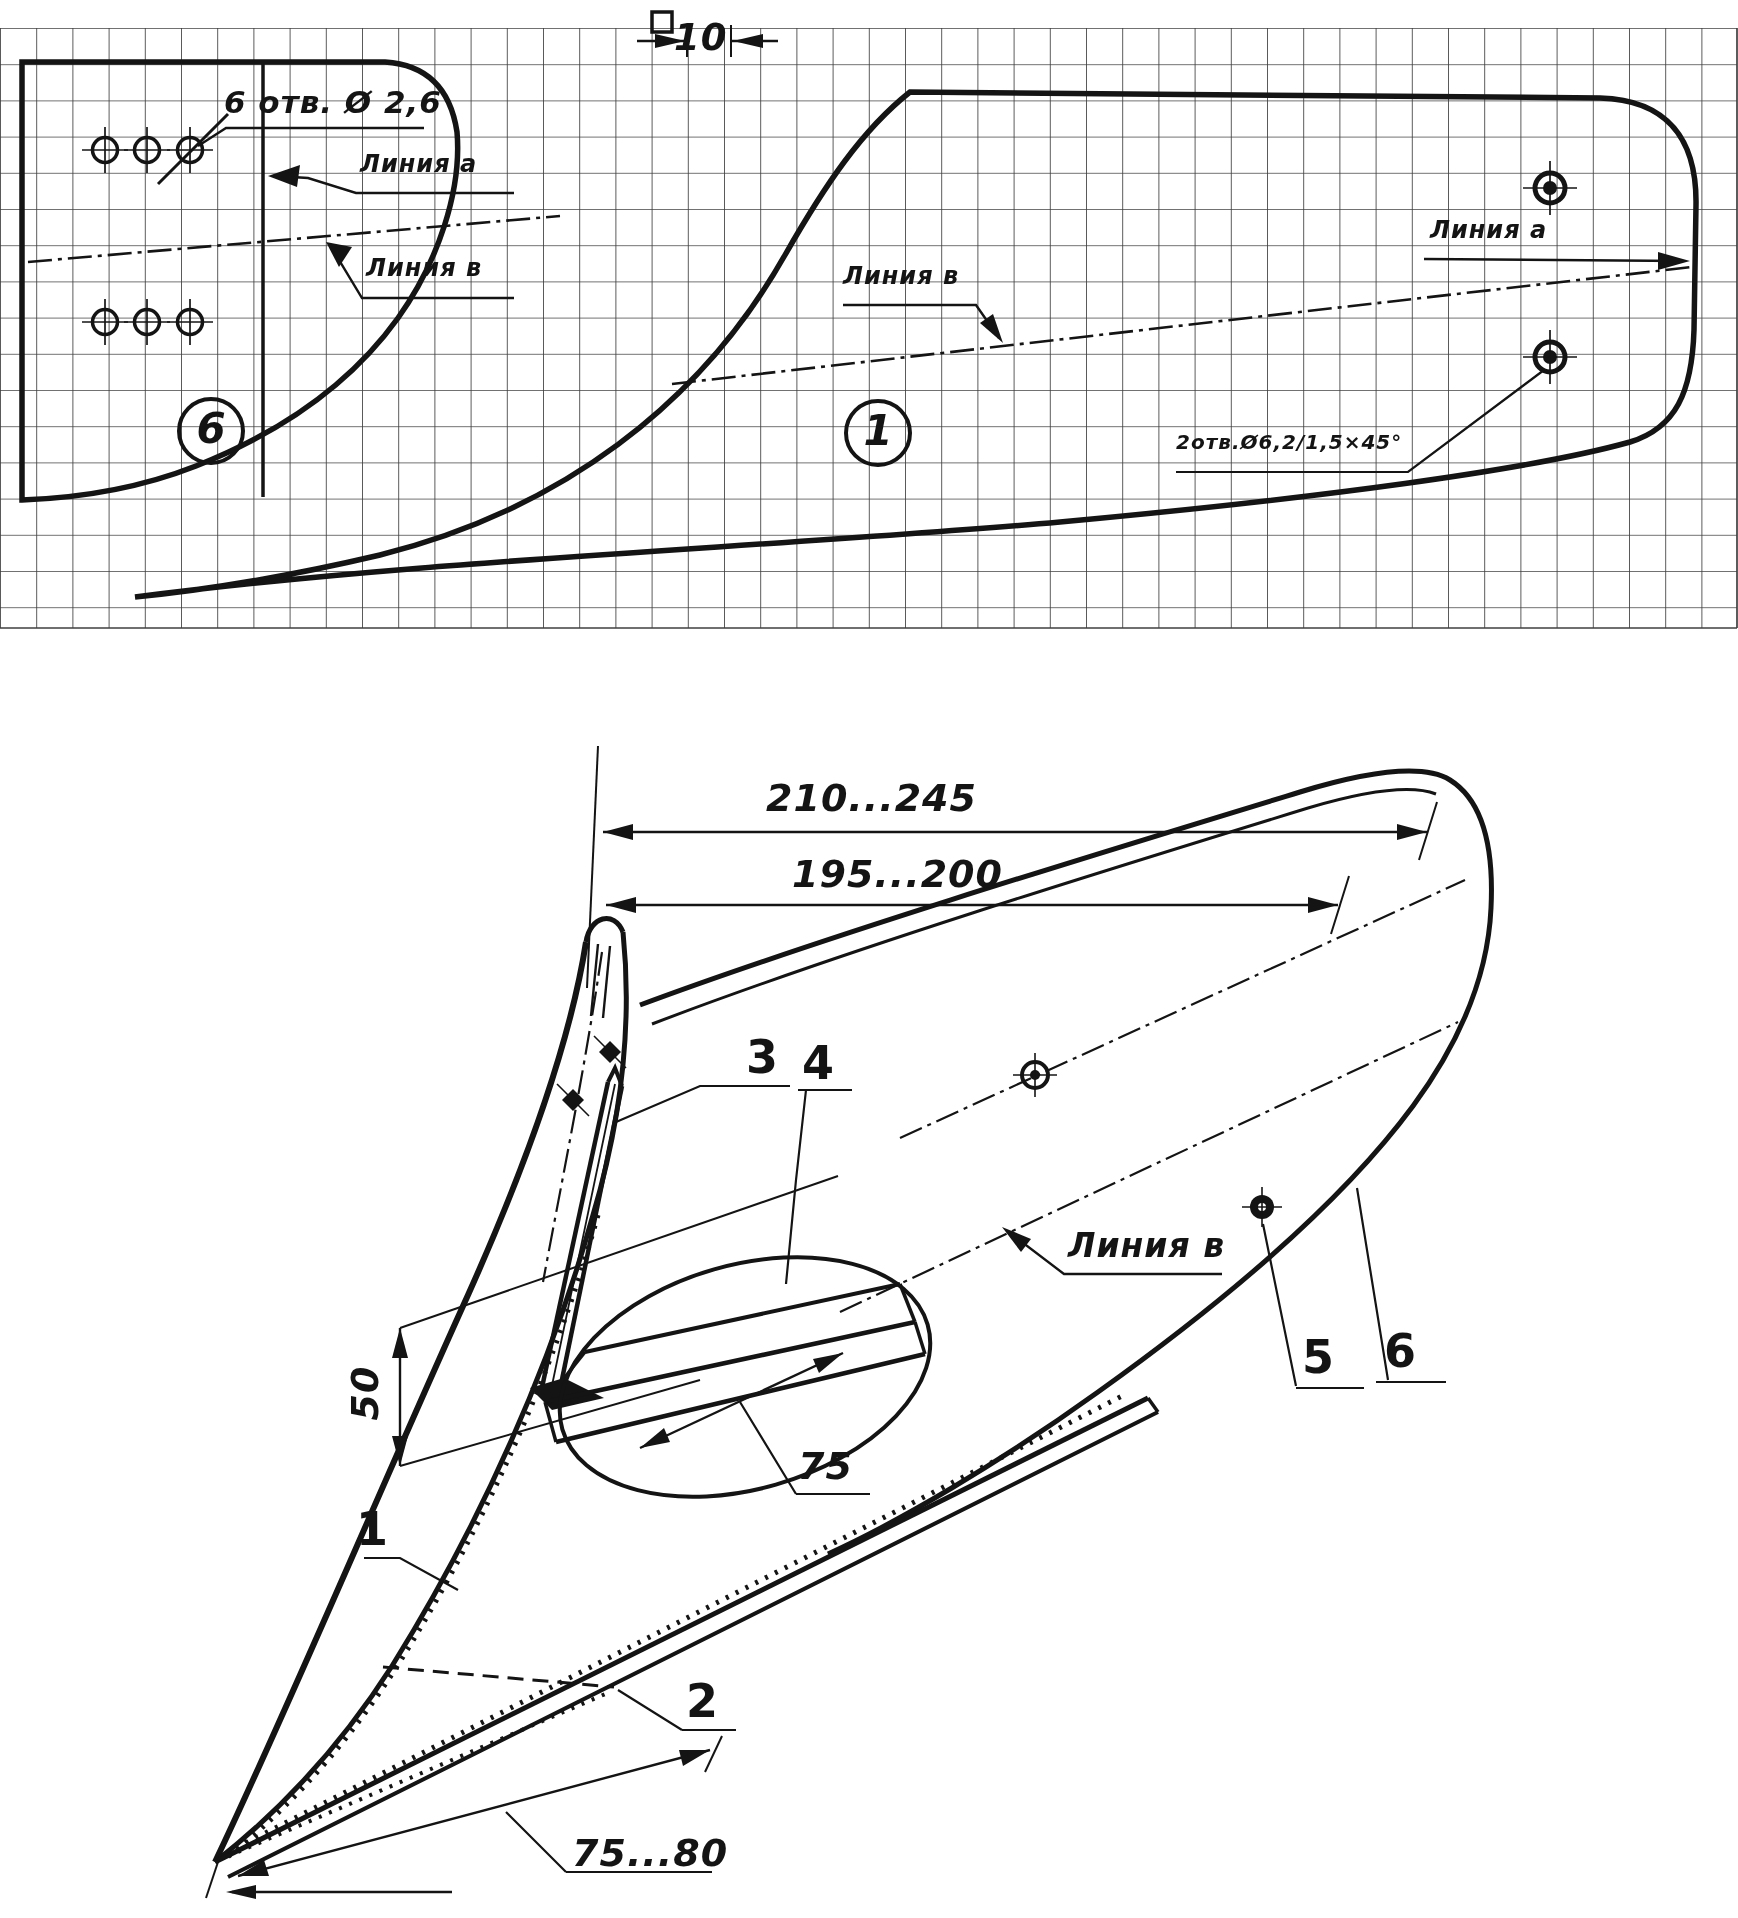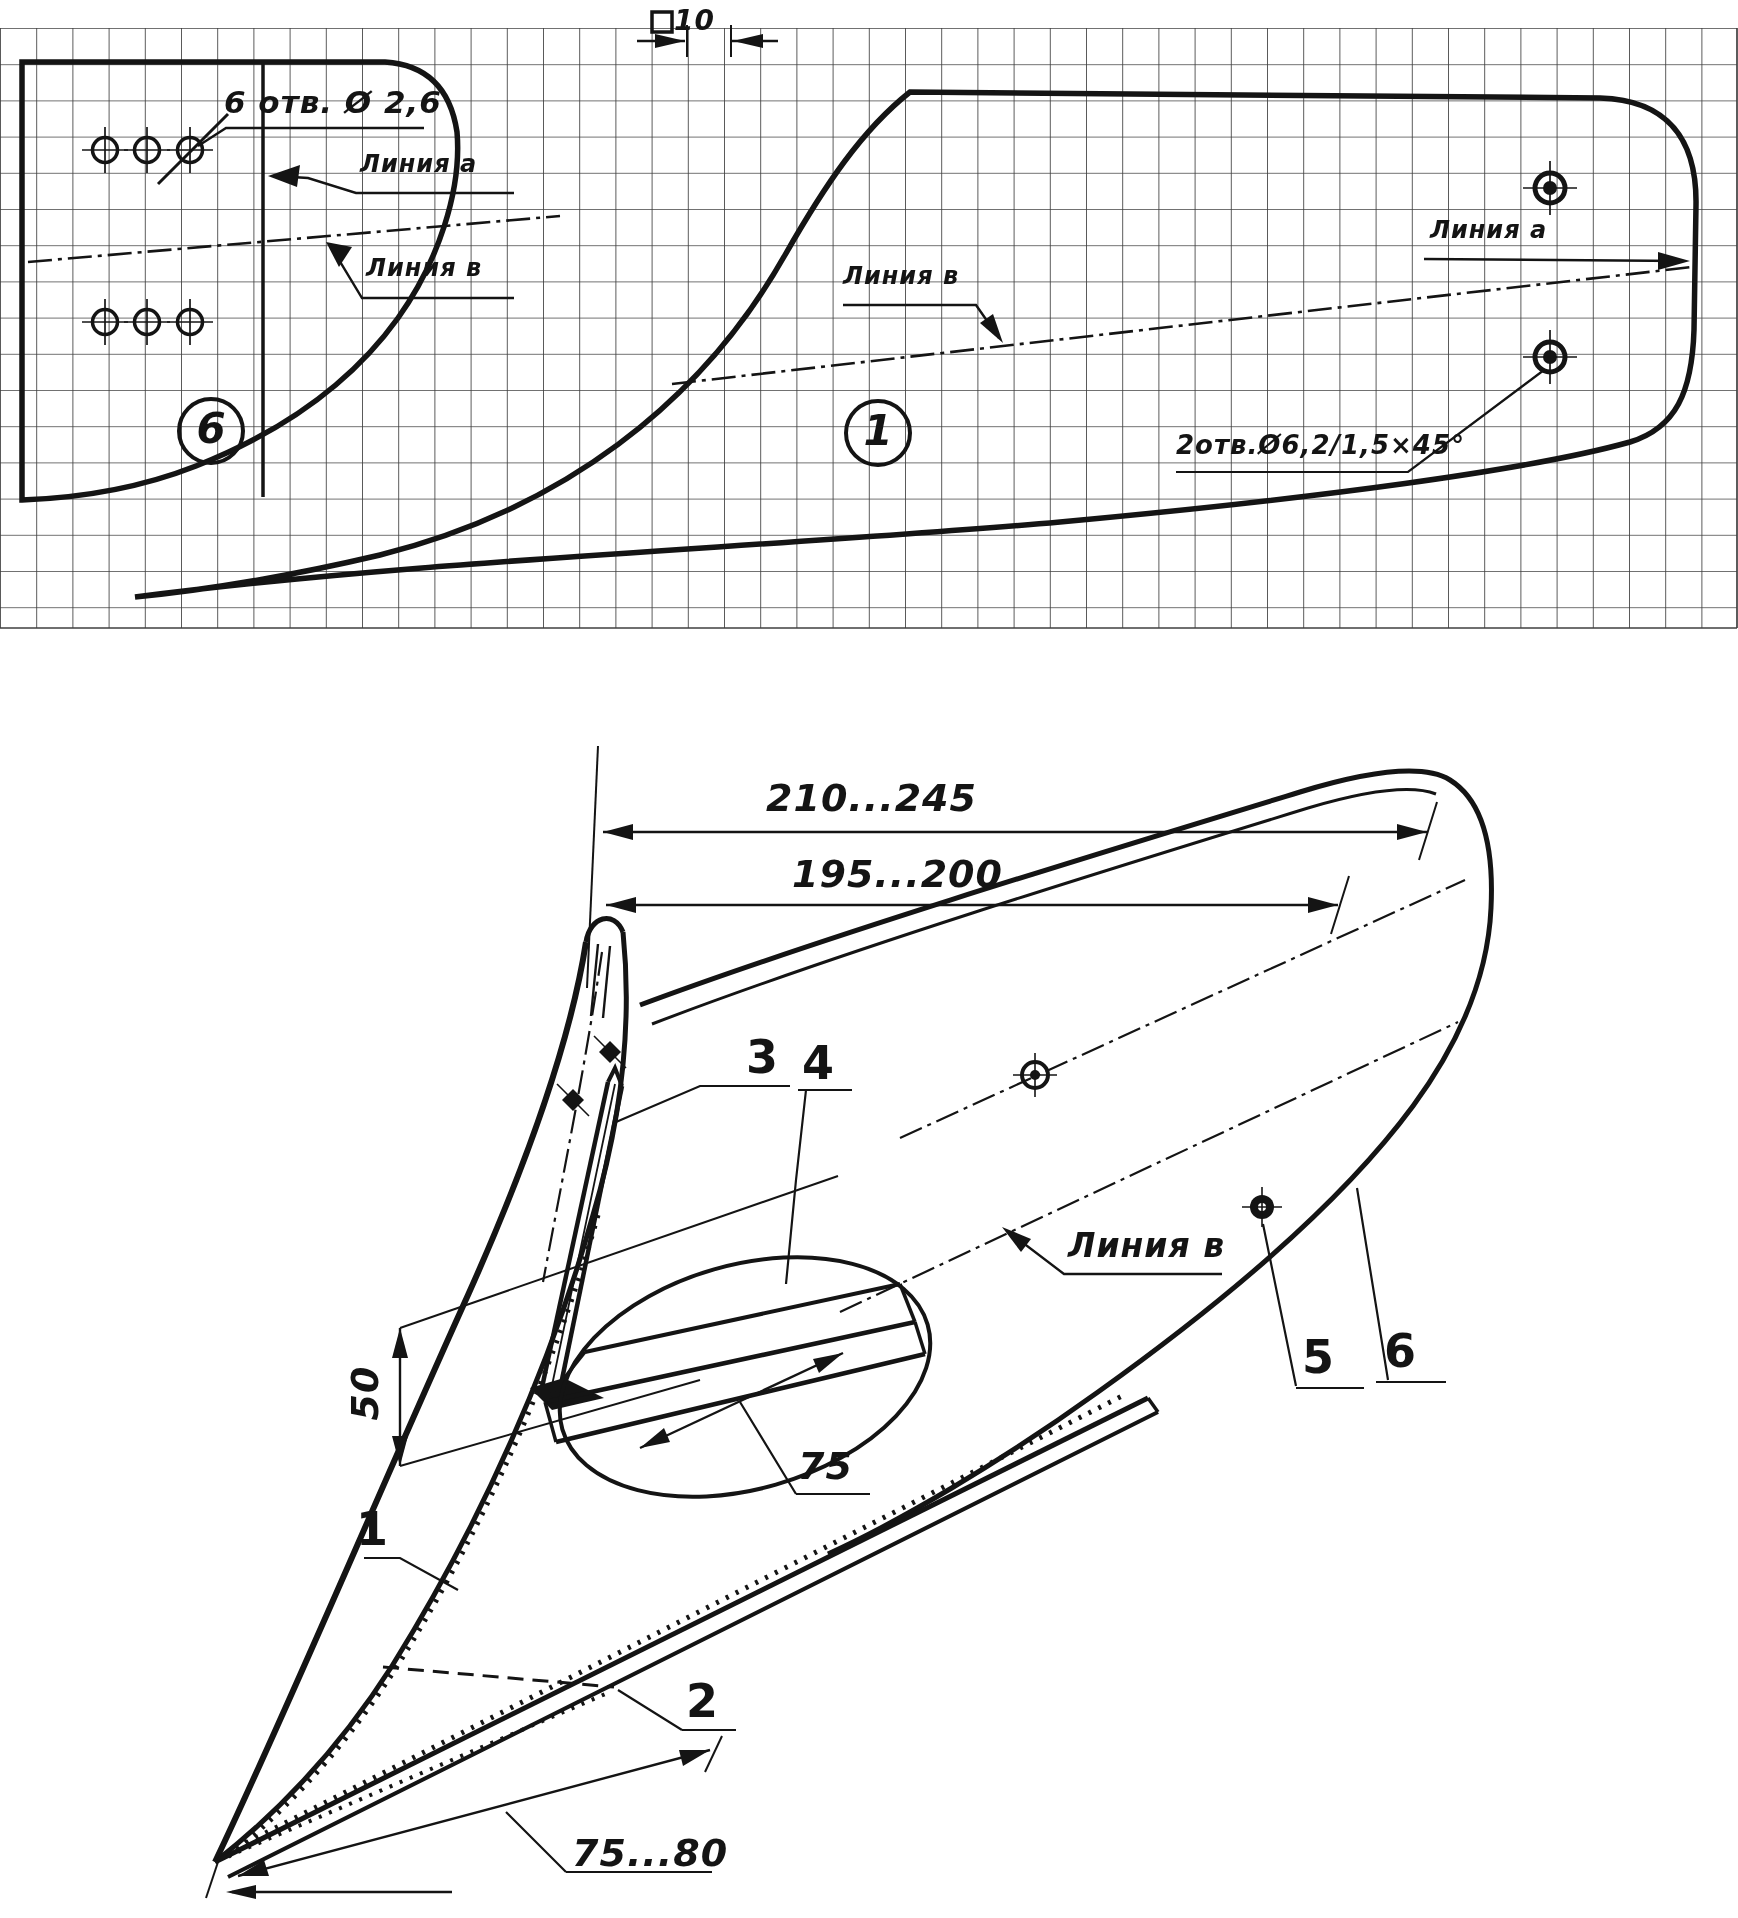--- a/index.html
+++ b/index.html
@@ -227,30 +227,30 @@
       <polygon points="238,1876 269,1876 264,1860" fill="#141414" stroke="none"></polygon>
       <line x1="722" y1="1736" x2="705" y2="1772" stroke-width="2"></line>
       <line x1="224" y1="1844" x2="206" y2="1898" stroke-width="2"></line>
       <line x1="232" y1="1892" x2="452" y2="1892" stroke-width="2.4"></line>
       <polygon points="226,1892 256,1885 256,1899" fill="#141414" stroke="none"></polygon>
       <path d="M566,1872 L712,1872 M566,1872 L506,1812" stroke-width="2.2"></path>
     </g>
   </g>
 </svg>
 
-<div class="txt cyr" style="left:674px;top:4px;font-size:28px;">10</div>
+<div class="txt cyr" style="left:674px;top:16px;font-size:37px;">10</div>
 
 <div class="txt cyr" style="left:224px;top:84px;font-size:31px;">6 отв. Ø 2,6</div>
 <div class="txt cyr" style="left:360px;top:150px;">Линия а</div>
 <div class="txt cyr" style="left:366px;top:254px;">Линия в</div>
 <div class="circle-num" style="left:177px;top:397px;">6</div>
 
 <div class="txt cyr" style="left:843px;top:262px;">Линия в</div>
 <div class="txt cyr" style="left:1430px;top:216px;">Линия а</div>
-<div class="txt cyr" style="left:1176px;top:430px;font-size:26px;">2отв.Ø6,2/1,5×45°</div>
+<div class="txt cyr" style="left:1176px;top:430px;font-size:20px;">2отв.Ø6,2/1,5×45°</div>
 <div class="circle-num" style="left:844px;top:399px;">1</div>
 
 <div class="txt dim" style="left:766px;top:776px;">210...245</div>
 <div class="txt dim" style="left:792px;top:852px;font-style:italic;">195...200</div>
 
 <div class="txt pnum" style="left:746px;top:1030px;">3</div>
 <div class="txt pnum" style="left:802px;top:1036px;">4</div>
 <div class="txt cyr" style="left:1068px;top:1226px;font-size:33px;">Линия в</div>
 <div class="txt pnum" style="left:1302px;top:1330px;">5</div>
 <div class="txt pnum" style="left:1384px;top:1324px;">6</div>

